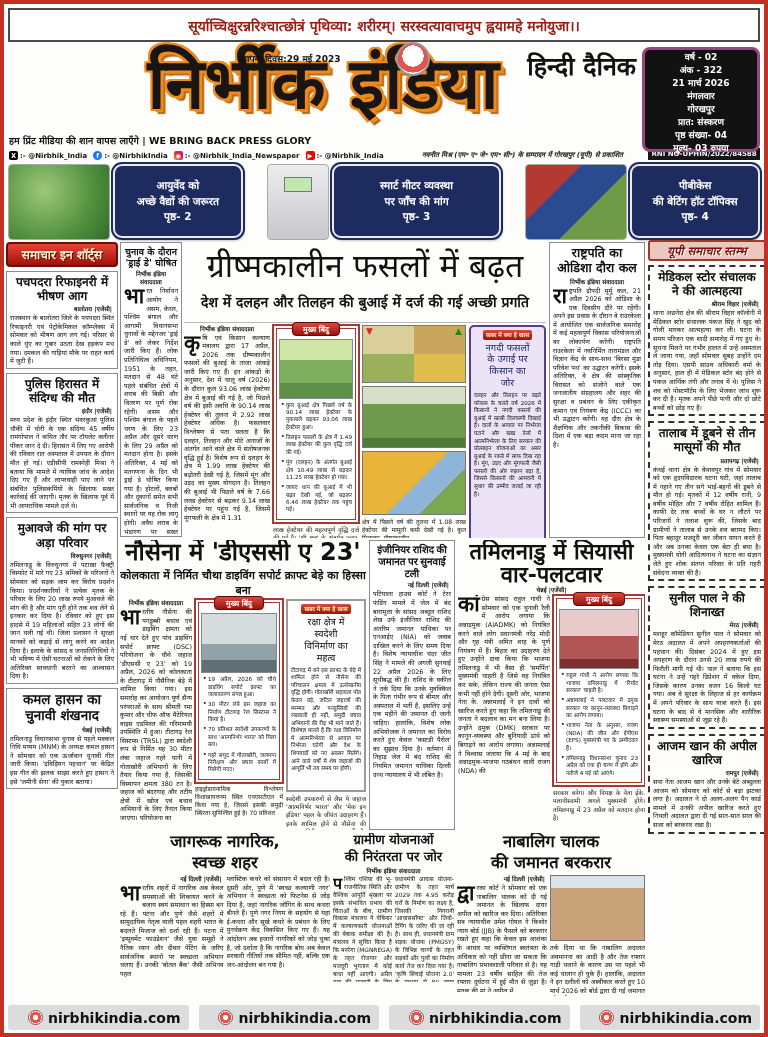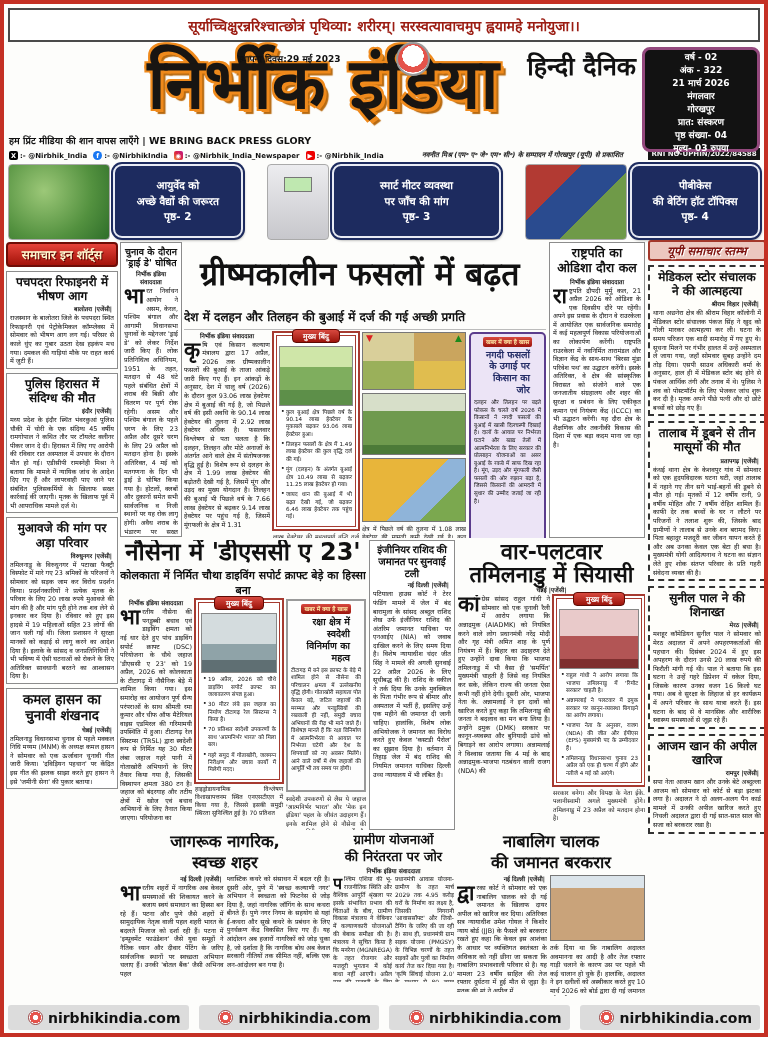--- a/index.html
+++ b/index.html
@@ -58,42 +58,42 @@
 .art-h.big{font-size:13.5px;}
 .dateline{font-size:6px;font-weight:bold;text-align:right;margin:0 2px 1px 0;}
 .byline{font-size:6px;font-weight:bold;text-align:center;margin:0 0 1px;}
 .body{font-size:6.4px;line-height:1.34;text-align:justify;margin:0;overflow:hidden;}
 .dropcap{float:left;font-size:21px;line-height:17px;font-weight:bold;padding:1px 2px 0 0;}
 .col-header{background:linear-gradient(180deg,#e5433a,#a31209);border:2px solid #6e0c06;border-radius:4px;color:#fff7cf;
   font-size:12px;font-weight:bold;text-align:center;padding:2px 0;margin-bottom:4px;text-shadow:1px 1px 0 #550500;}
 .up-header{background:#ecc7bf;border:2px solid #a3372a;border-radius:3px;color:#7e1410;font-size:11.5px;font-weight:bold;
   font-style:italic;text-align:center;padding:1px 0;margin-bottom:4px;text-shadow:1px 1px 0 #fff;}
 .up-art{border:2px dashed #333;background:#fffefa;padding:2px 3px;margin-bottom:5px;overflow:hidden;}
-.main-h{font-size:32px;font-weight:bold;line-height:1.05;margin:16px;white-space:nowrap;}
-.sub-h{font-size:12px;font-weight:bold;text-align:left;margin:4px 0 2px;border-bottom:1px solid #bbb;padding-bottom:4px;}
+.main-h{font-size:32px;font-weight:normal;text-align:center;line-height:1.05;margin:8px;white-space:nowrap;}
+.sub-h{font-size:14px;font-weight:bold;text-align:center;margin:4px 0 2px;border-bottom:1px solid #bbb;padding-bottom:11px;}
 .mid-h{font-size:24px;font-weight:bold;text-align:center;line-height:1.05;margin:0;white-space:nowrap;}
 .mid-sub{font-size:11px;font-weight:bold;text-align:center;margin:2px 0 2px;}
 .low-h{font-size:16.5px;font-weight:bold;text-align:center;line-height:1.15;margin:0 0 2px;}
 .low-h.sm{font-size:13px;}
 .flexrow{display:flex;gap:3px;align-items:flex-start;}
 .keybox{border:4px double #a63a30;outline:1px solid #a63a30;background:#fff;padding:3px 2px 2px;position:relative;}
 .keybox-label{width:62%;margin:-10px auto 3px;background:linear-gradient(180deg,#d8493f,#9c140b);border:1px solid #5e0a04;
   border-radius:4px;color:#fff;font-size:7.5px;font-weight:bold;text-align:center;padding:1px 0;position:relative;z-index:2;}
 .kb-img{height:58px;border:1px solid #888;margin-bottom:3px;}
 .kb-farm{background:linear-gradient(180deg,#cfe6a8 0 35%,#7fae5e 35% 75%,#5d8f49 75%);}
 .kb-ship{background:linear-gradient(180deg,#d4dcde 0 52%,#8fa3a8 52% 80%,#5f6f73 80%);}
 .kb-rahul{background:linear-gradient(180deg,#e9caca 0 45%,#b25555 45% 85%,#7e2f2f 85%);}
 .keybox ul{list-style:none;margin:0;padding:0 1px;}
 .keybox li{font-size:5.6px;line-height:1.32;text-align:justify;padding-left:6px;position:relative;margin-bottom:3px;}
 .keybox li::before{content:"•";position:absolute;left:1px;top:-1px;font-weight:bold;}
 .sidebox{border:2px solid #9a9a9a;background:#fdfdfd;padding-bottom:2px;overflow:hidden;}
 .sidebox.purple{background:#ece4f6;border:2px solid #5b3c8c;border-radius:5px;}
 .sb-tag{width:66%;margin:3px auto 2px;background:linear-gradient(180deg,#d8493f,#9c140b);color:#ffe9a6;font-size:5.8px;
   font-weight:bold;text-align:center;border-radius:2px;padding:1px 0;}
-.sb-title{font-size:9.5px;font-weight:bold;text-align:right;line-height:1.25;margin:1px 14px 2px;}
+.sb-title{font-size:9.5px;font-weight:normal;text-align:center;line-height:1.25;margin:1px 14px 2px;}
 .purple .sb-title{color:#232c66;}
 .sb-body{font-size:5.5px;line-height:1.38;text-align:justify;margin:0;padding:1px 3px;}
 .below{font-size:6.2px;line-height:1.34;text-align:justify;margin:3px 0 0;overflow:hidden;}
 .ph{border:1px solid #777;margin-bottom:3px;position:relative;}
 .img-collage{height:56px;background:conic-gradient(#caa55e 0 25%,#e0bd4f 25% 50%,#9ab05a 50% 75%,#d9cf9a 75%);}
 .img-collage::before{content:"▼";color:#d22;position:absolute;left:3px;top:0;font-size:9px;}
 .img-collage::after{content:"▲";color:#1c8a1c;position:absolute;right:3px;top:0;font-size:9px;}
 .img-field{height:60px;background:linear-gradient(180deg,#d7dfc9 0 28%,#6f9a4e 28% 85%,#4c7a38 85%);}
 .img-corn{height:62px;background:linear-gradient(135deg,#e8b53a 0 52%,#8fb4d9 52% 72%,#7ba84f 72%);}
 .img-court{height:64px;background:linear-gradient(180deg,#dbe4ea 0 18%,#c9a37a 18%),repeating-linear-gradient(90deg,rgba(120,80,40,.35) 0 3px,transparent 3px 12px);}
@@ -311,22 +311,22 @@
       </div>
     </div>
 
     <div class="abs b-rashid boxed">
       <h3 class="art-h" style="font-size:10px;font-family:Liberation Serif, serif;">इंजीनियर राशिद की जमानत पर सुनवाई टली</h3>
       <div class="dateline">नई दिल्ली |एजेंसी|</div>
       <p class="body">पटियाला हाउस कोर्ट ने टेरर फंडिंग मामले में जेल में बंद बारामुला के सांसद अब्दुल राशिद शेख उर्फ इंजीनियर राशिद की अंतरिम जमानत याचिका पर एनआईए (NIA) को जवाब दाखिल करने के लिए समय दिया है। विशेष न्यायाधीश चंदर जीत सिंह ने मामले की अगली सुनवाई 22 अप्रैल 2026 के लिए सूचीबद्ध की है। राशिद के वकील ने तर्क दिया कि उनके मुवक्किल के पिता गंभीर रूप से बीमार और अस्पताल में भर्ती हैं, इसलिए उन्हें एक महीने की जमानत दी जानी चाहिए। हालांकि, विशेष लोक अभियोजक ने जमानत का विरोध करते हुए केवल 'कस्टडी पैरोल' का सुझाव दिया है। वर्तमान में तिहाड़ जेल में बंद राशिद की नियमित जमानत याचिका दिल्ली उच्च न्यायालय में भी लंबित है।</p>
     </div>
 
     <div class="abs b-tamil">
+      <h2 class="mid-h" style="font-size:22px;">तमिलनाडु में सियासी</h2>
       <h2 class="mid-h" style="font-size:22px;">वार-पलटवार</h2>
-      <h2 class="mid-h" style="font-size:22px;">तमिलनाडु में सियासी</h2>
       <div class="byline">चेन्नई |एजेंसी|</div>
       <div class="flexrow">
         <div style="width:92px;">
           <p class="body" style="height:218px;"><span class="dropcap">कां</span><span>ग्रेस सांसद राहुल गांधी ने सोमवार को एक चुनावी रैली में आरोप लगाया कि अन्नाद्रमुक (AIADMK) को नियंत्रित करने वाले लोग प्रधानमंत्री नरेंद्र मोदी और गृह मंत्री अमित शाह के पूर्ण नियंत्रण में हैं। बिहार का उदाहरण देते हुए उन्होंने दावा किया कि भाजपा तमिलनाडु में भी वैसा ही 'समर्पित' मुख्यमंत्री चाहती है जिसे वह नियंत्रित कर सके, लेकिन राज्य की जनता ऐसा कभी नहीं होने देगी। दूसरी ओर, भाजपा नेता के. अन्नामलाई ने इन दावों को खारिज करते हुए कहा कि तमिलनाडु की जनता ने बदलाव का मन बना लिया है। उन्होंने द्रमुक (DMK) सरकार पर कानून-व्यवस्था और बुनियादी ढांचे को बिगाड़ने का आरोप लगाया। अन्नामलाई ने विश्वास जताया कि 4 मई के बाद अन्नाद्रमुक-भाजपा गठबंधन वाली राजग (NDA) की</span></p>
         </div>
         <div style="flex:1;">
           <div class="keybox">
             <div class="keybox-label">मुख्य बिंदु</div>
             <div class="kb-img kb-rahul"></div>
             <ul>

